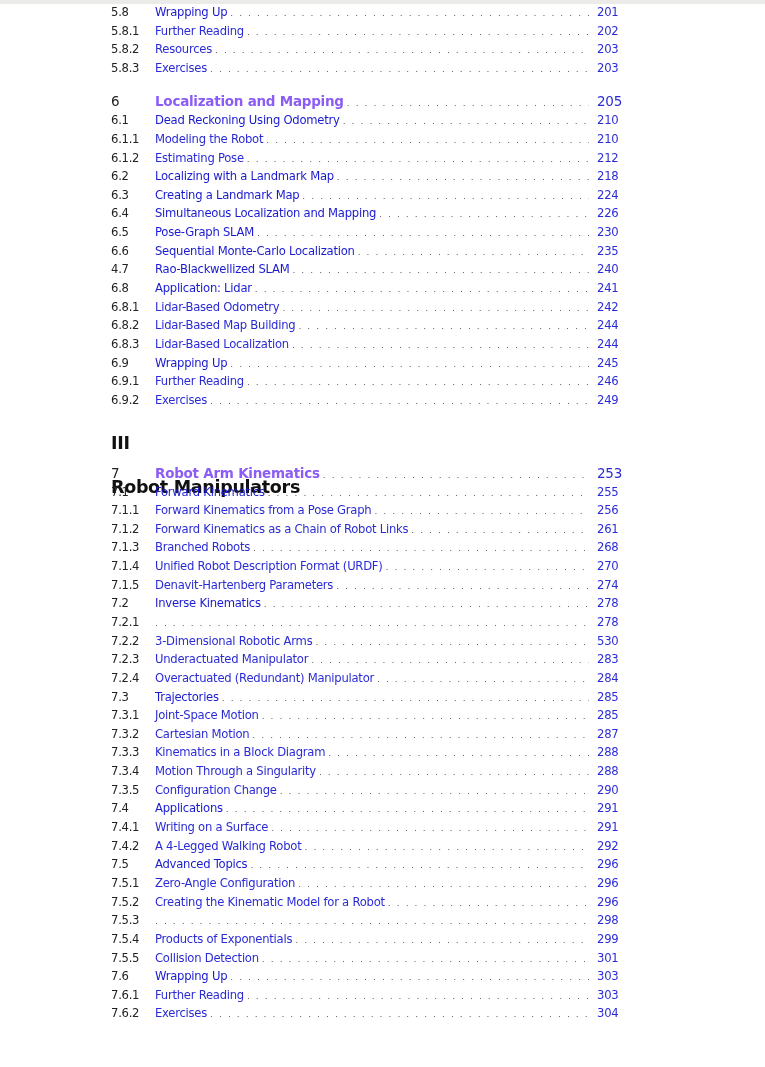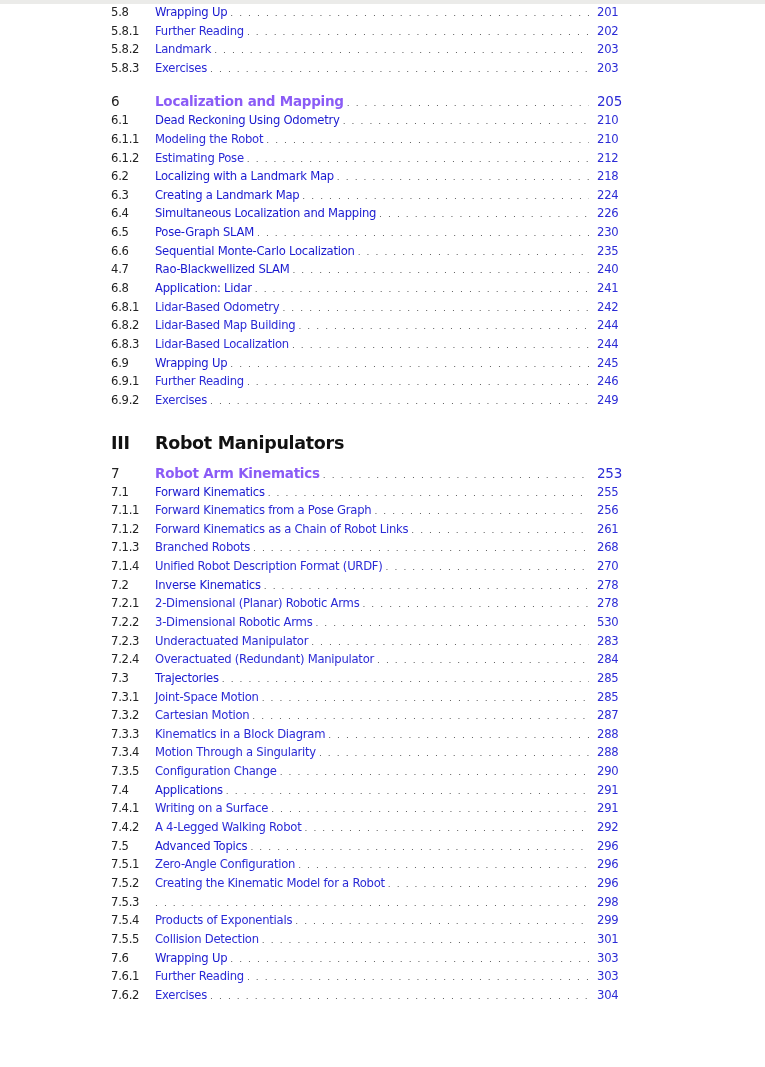--- a/index.html
+++ b/index.html
@@ -29,20 +29,21 @@
   .dots::before {
     content: ". . . . . . . . . . . . . . . . . . . . . . . . . . . . . . . . . . . . . . . . . . . . . . . . . . . . . . . . . . . . . . . . . . . . . . . . . . . . . . . . . . . . . . . . . . . . . . . . . . . . . . . . . . . . . . . . . . . .";
   }
   .page { flex: 0 0 26px; width: 26px; text-align: left; color: #2b2bd6; }
   .gap-chap { height: 14.7px; }
   .part {
     display: flex; align-items: baseline;
     height: 30px; line-height: 30px; margin-top: 18px; margin-bottom: 6px;
     font-size: 17.5px; font-weight: bold; color: #111;
     letter-spacing: -0.3px;
+    flex-direction: column;
   }
   .part .pnum { width: 44px; flex: 0 0 44px; }
 </style>
 </head>
 <body>
 
 <div class="topband"></div>
 
 <div class="toc">
   <div id="block-a">
@@ -53,21 +54,21 @@
         <span class="page">201</span>
       </div>
       <div class="row sub">
         <span class="num">5.8.1</span>
         <span class="title">Further Reading</span>
         <span class="dots"></span>
         <span class="page">202</span>
       </div>
       <div class="row sub">
         <span class="num">5.8.2</span>
-        <span class="title">Landmark</span>
+        <span class="title">Resources</span>
         <span class="dots"></span>
         <span class="page">203</span>
       </div>
       <div class="row sub">
         <span class="num">5.8.3</span>
         <span class="title">Exercises</span>
         <span class="dots"></span>
         <span class="page">203</span>
       </div>
     </div>
@@ -216,29 +217,34 @@
         <span class="title">Branched Robots</span>
         <span class="dots"></span>
         <span class="page">268</span>
       </div>
       <div class="row sub">
         <span class="num">7.1.4</span>
         <span class="title">Unified Robot Description Format (URDF)</span>
         <span class="dots"></span>
         <span class="page">270</span>
       </div>
+      <div class="row sub">
+        <span class="num">7.1.5</span>
+        <span class="title">Denavit-Hartenberg Parameters</span>
+        <span class="dots"></span>
+        <span class="page">274</span>
+      </div>
       <div class="row sec">
         <span class="num">7.2</span>
         <span class="title">Inverse Kinematics</span>
         <span class="dots"></span>
         <span class="page">278</span>
       </div>
       <div class="row sub">
         <span class="num">7.2.1</span>
-        <span class="title">2-Dimensional (Planar) Robotic Arms</span>
         <span class="dots"></span>
         <span class="page">278</span>
       </div>
       <div class="row sub">
         <span class="num">7.2.2</span>
         <span class="title">3-Dimensional Robotic Arms</span>
         <span class="dots"></span>
         <span class="page">530</span>
       </div>
       <div class="row sub">

